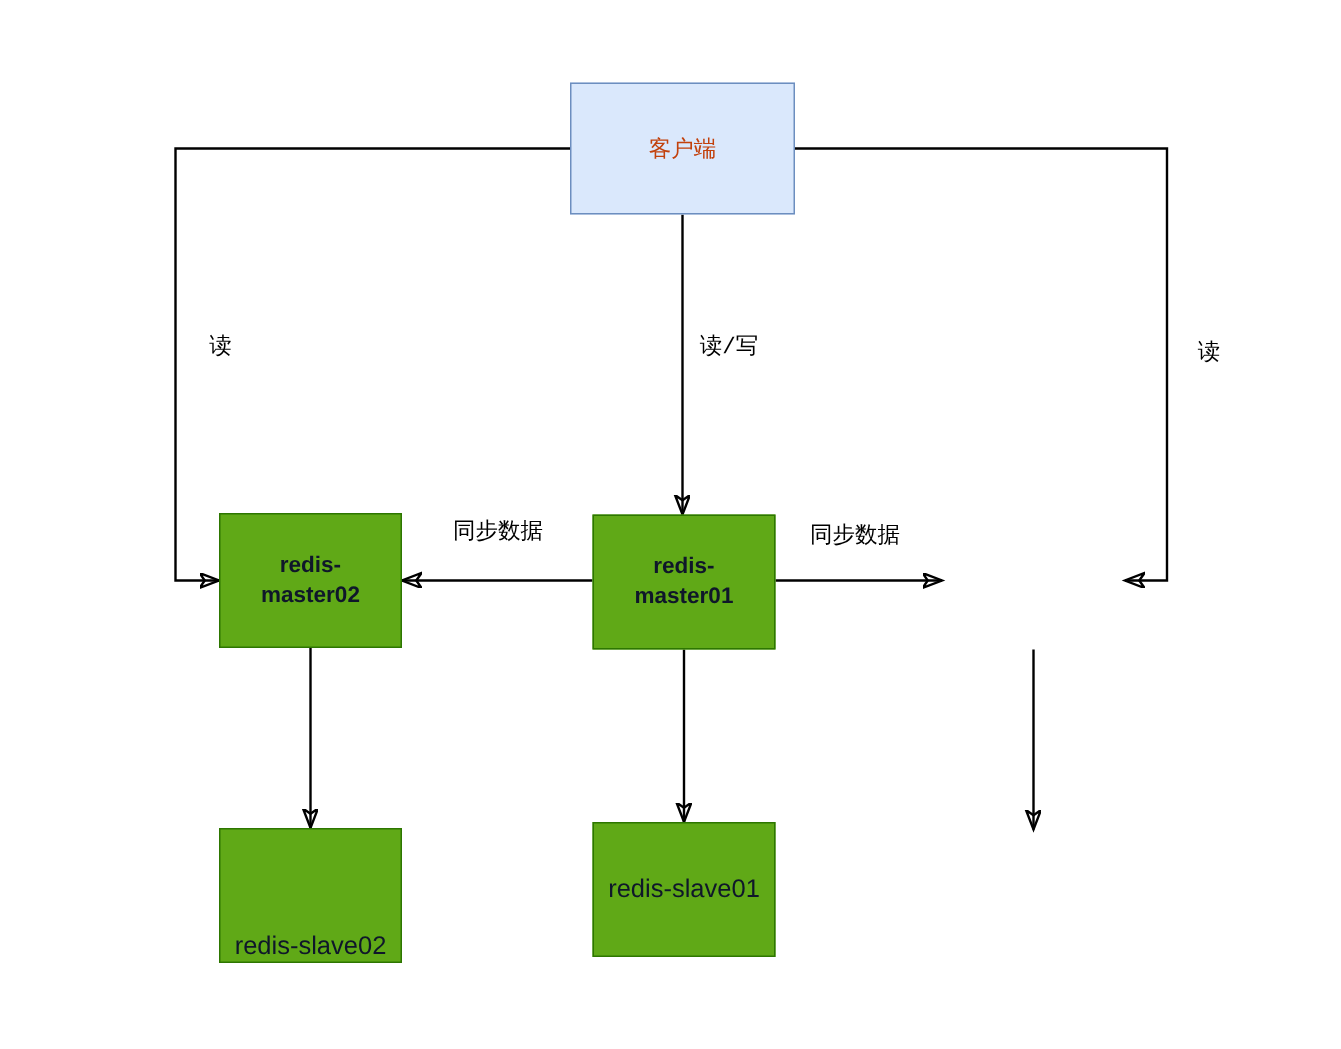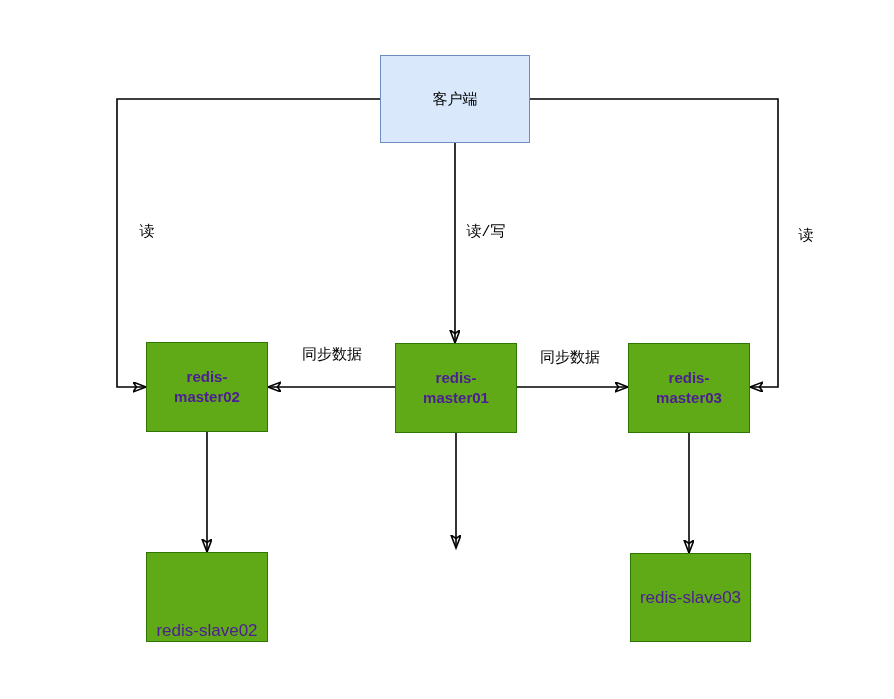--- a/index.html
+++ b/index.html
@@ -19,28 +19,28 @@
     display: flex;
     align-items: center;
     justify-content: center;
     text-align: center;
     box-sizing: border-box;
   }
   .node-client {
     left: 380px; top: 55px; width: 150px; height: 88px;
     background: #dae8fc;
     border: 1.5px solid #6c8ebf;
-    color: #000000;
+    color: #c2410c;
     font-family: "DejaVu Serif", "Liberation Serif", serif;
     font-size: 15px;
   }
   .node-green {
     background: #60a917;
     border: 1.5px solid #2d7600;
-    color: #4c1d95;
+    color: #0f172a;
   }
   .node-master { font-weight: bold; font-size: 15px; line-height: 1.35; }
   .node-master .wrap { display: inline-block; max-width: 86px; }
   .node-slave { font-size: 17px; }
 
   .pos-master02 { left: 146px; top: 342px; width: 122px; height: 90px; }
   .pos-master01 { left: 395px; top: 343px; width: 122px; height: 90px; }
   .pos-master03 { left: 628px; top: 343px; width: 122px; height: 90px; }
   .pos-slave02  { left: 146px; top: 552px; width: 122px; height: 90px; align-items: flex-end; }
   .pos-slave01  { left: 395px; top: 548px; width: 122px; height: 90px; }
@@ -86,29 +86,26 @@
   <div class="node node-client">
     <span>客户端</span>
   </div>
 
   <div class="node node-green node-master pos-master02">
     <span class="wrap">redis-master02</span>
   </div>
   <div class="node node-green node-master pos-master01">
     <span class="wrap">redis-master01</span>
   </div>
-  <div class="node node-green node-master pos-master03">
-    <span class="wrap">redis-master03</span>
-  </div>
 
   <div class="node node-green node-slave pos-slave02">
     <span>redis-slave02</span>
   </div>
-  <div class="node node-green node-slave pos-slave03">
-    <span>redis-slave03</span>
+  <div class="node node-green node-slave pos-slave01">
+    <span>redis-slave01</span>
   </div>
 
   <div class="edge-label lbl-read-left">读</div>
   <div class="edge-label lbl-read-write">读/写</div>
   <div class="edge-label lbl-read-right">读</div>
   <div class="edge-label lbl-sync-left">同步数据</div>
   <div class="edge-label lbl-sync-right">同步数据</div>
 
 </div>
 

